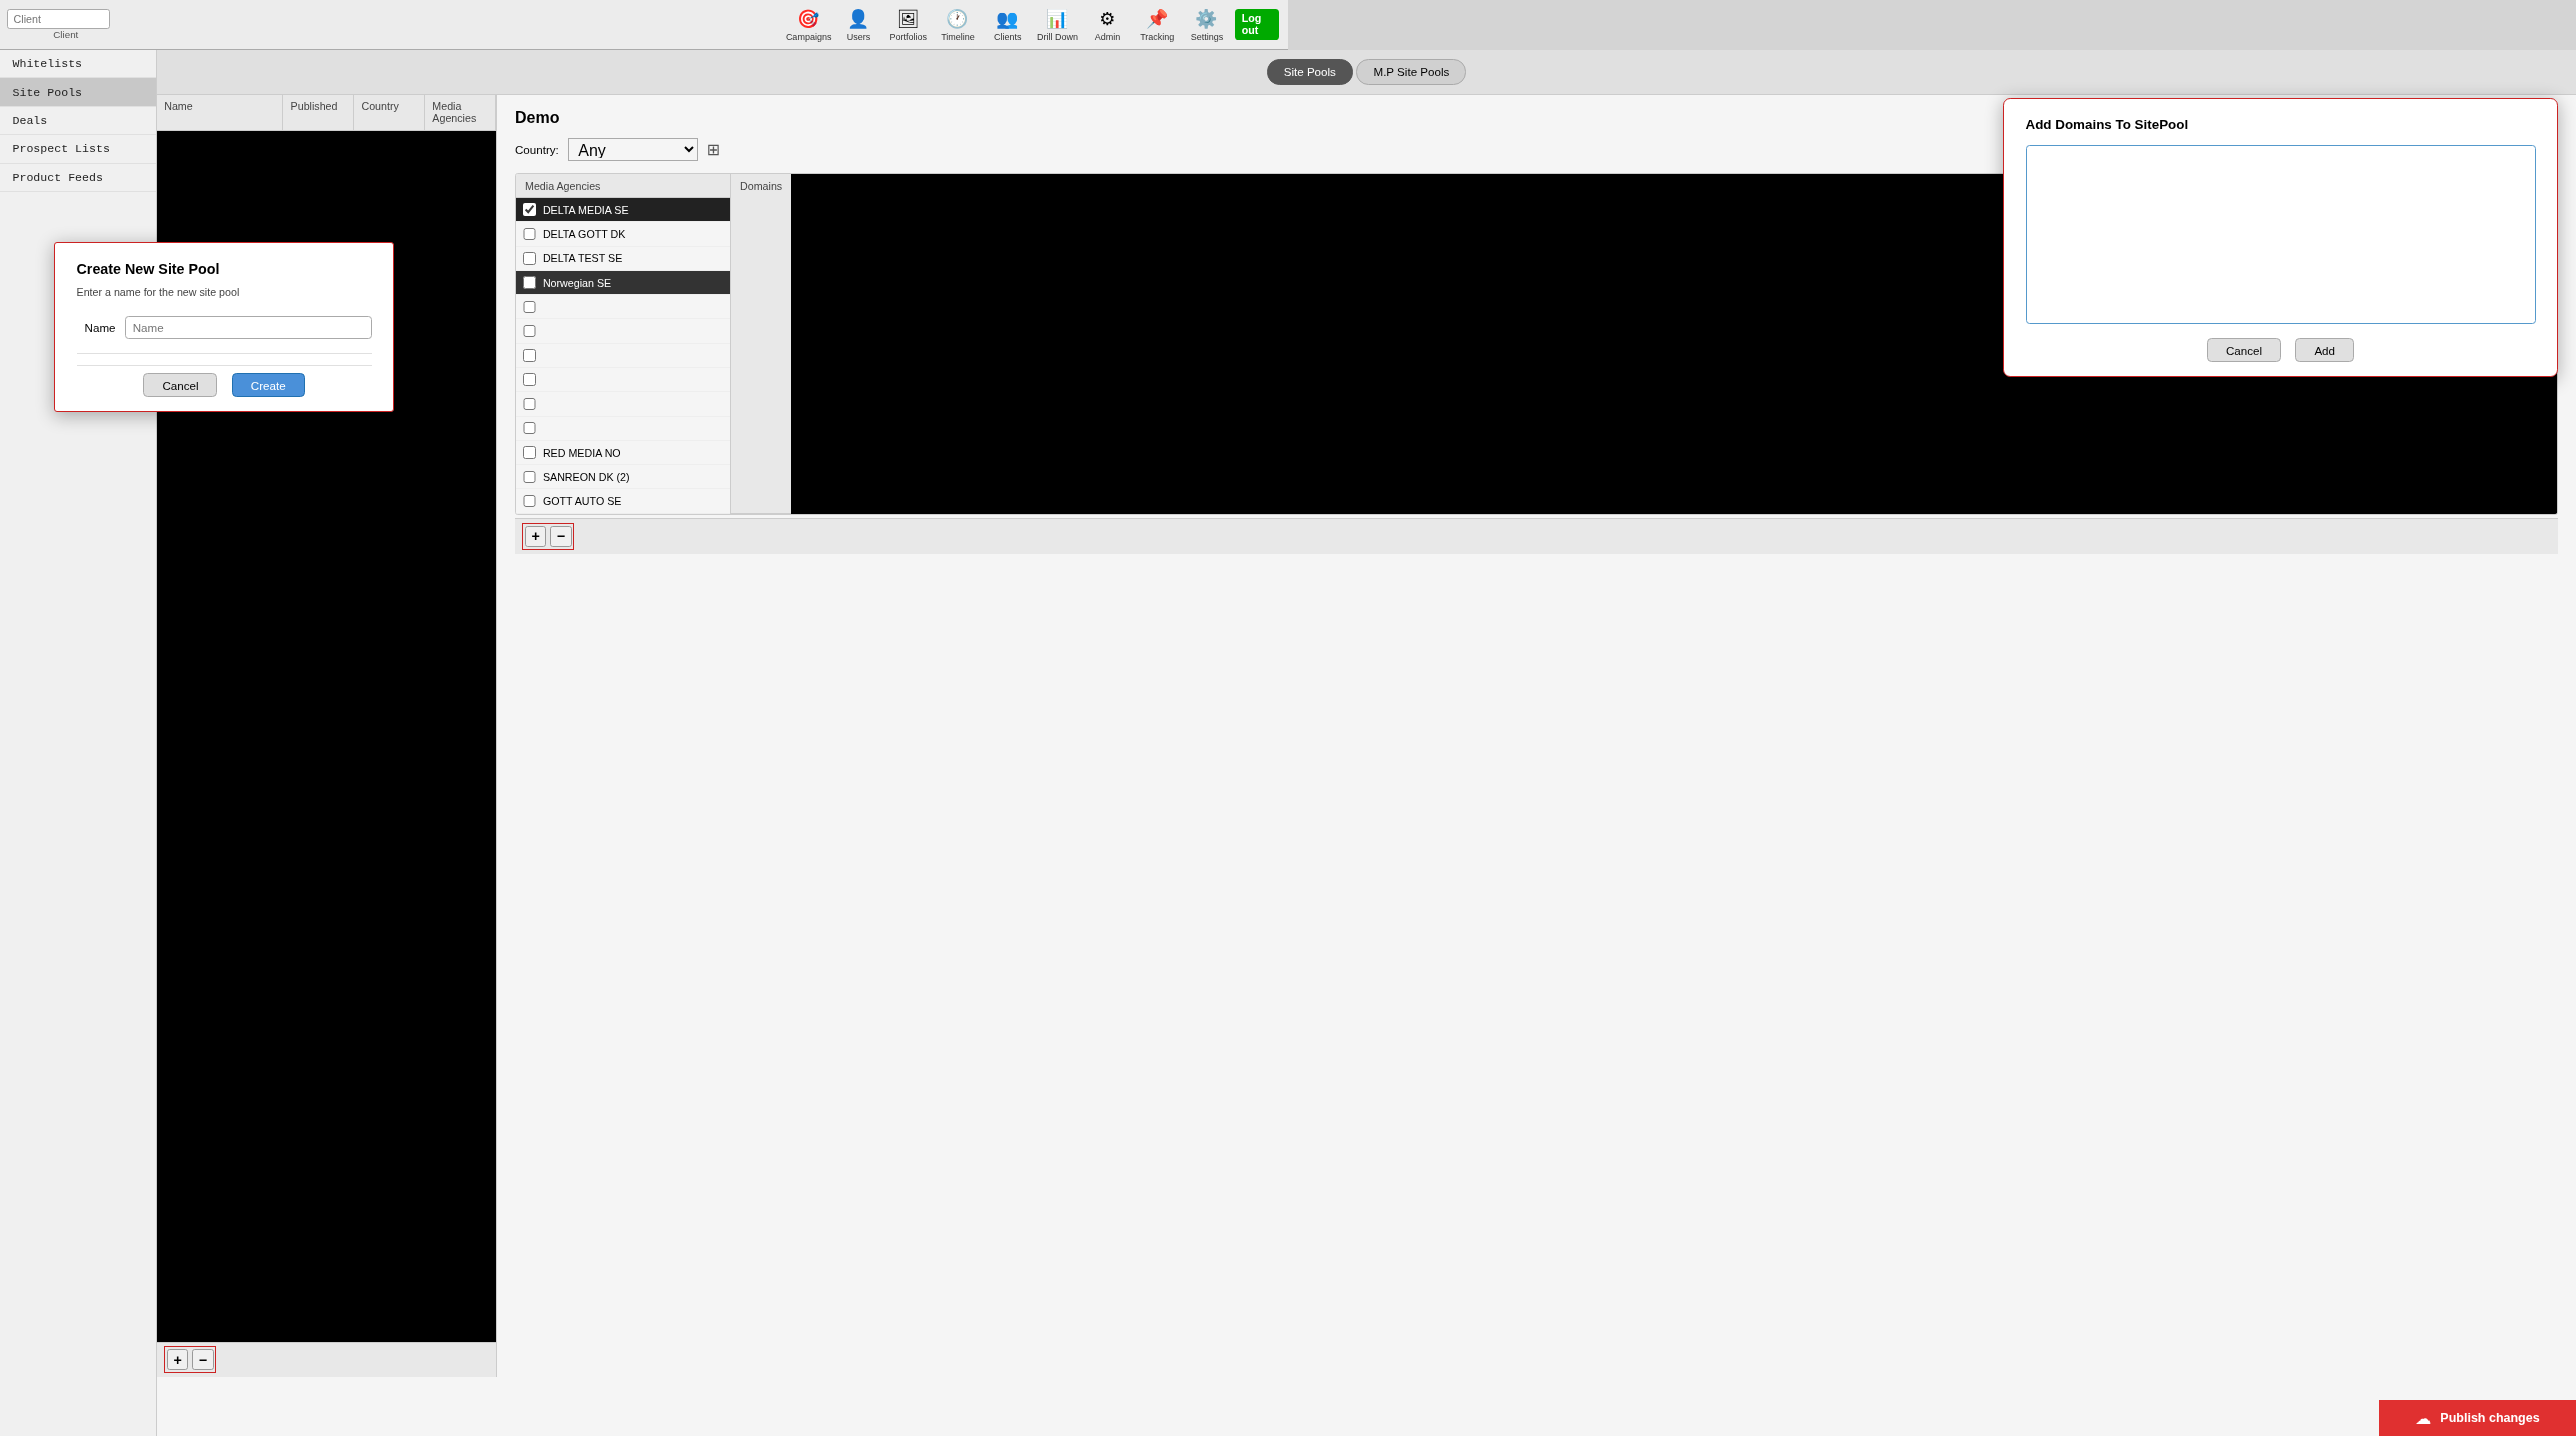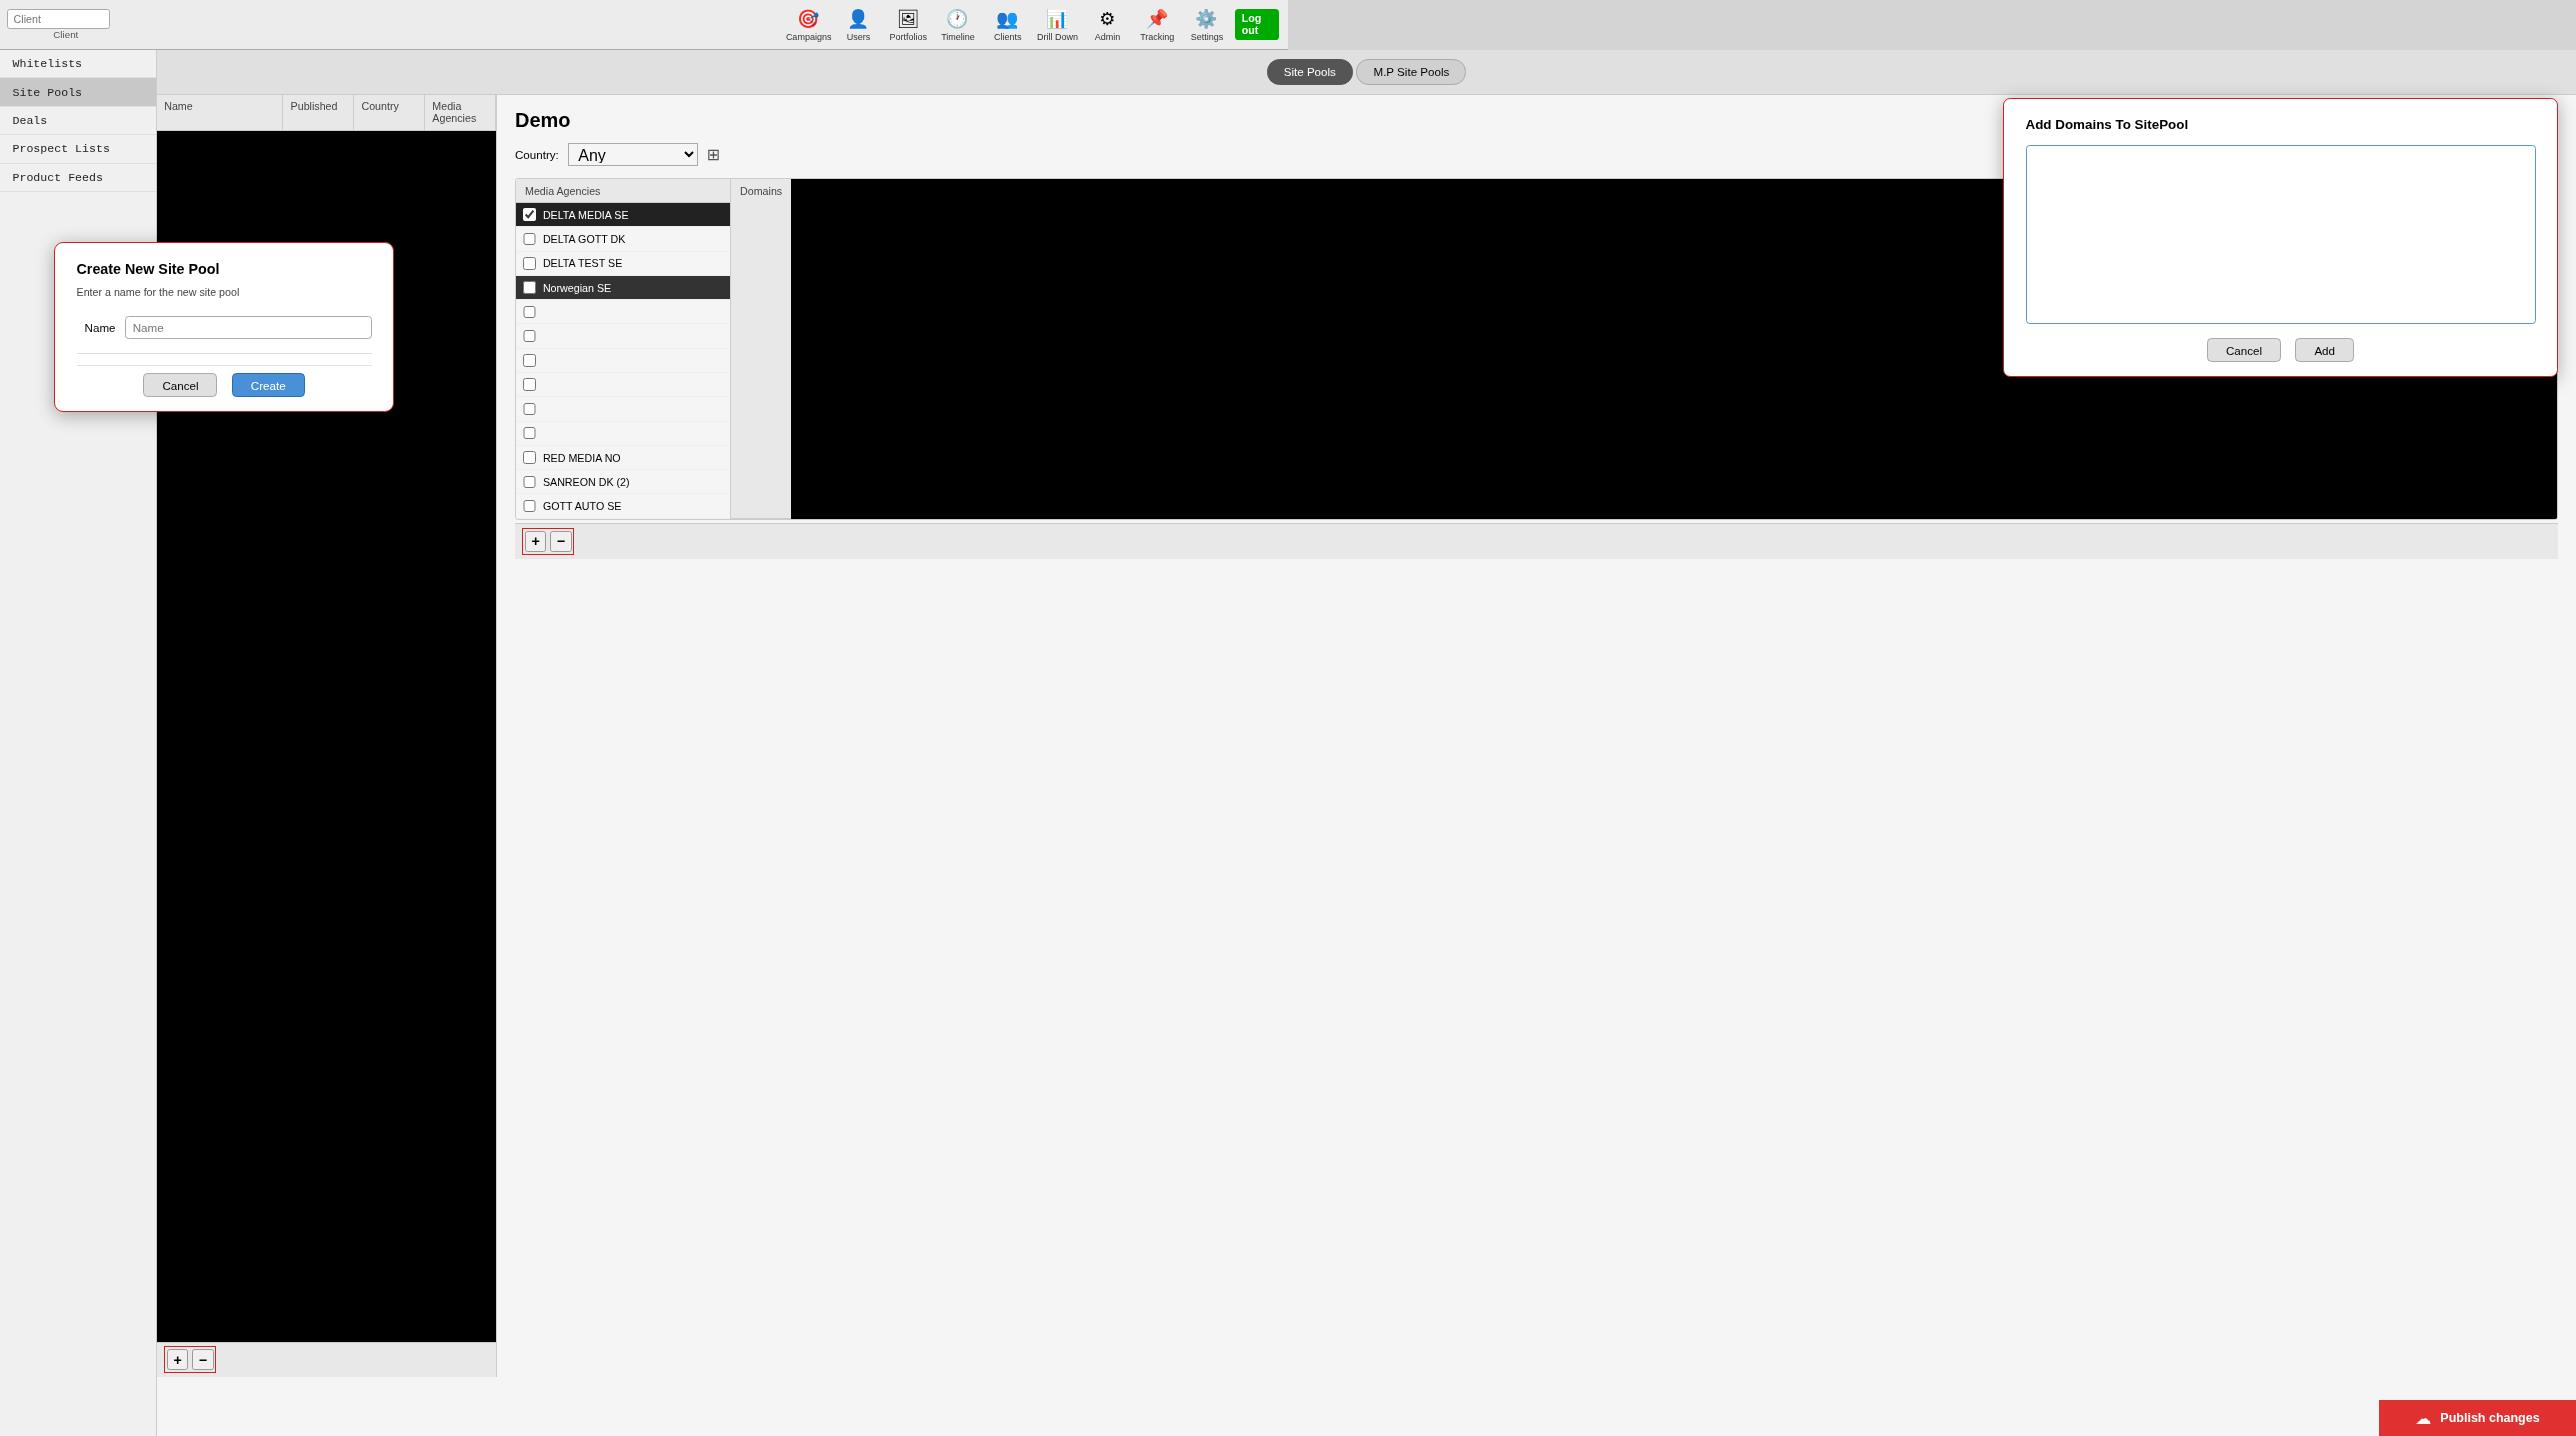--- a/index.html
+++ b/index.html
@@ -83,21 +83,21 @@
     .add-remove-btn {
       width: 21.5px; height: 21.5px; border: 0.9px solid #999; background: #f0f0f0;
       font-size: 14.3px; font-weight: bold; cursor: pointer; border-radius: 2.7px;
       display: flex; align-items: center; justify-content: center;
     }
 
     
     #right-panel {
       flex: 1; padding: 14.3px 18px; overflow-y: auto; position: relative;
     }
-    .panel-title { font-size: 20px; font-weight: bold; margin-bottom: 10.7px; }
+    .panel-title { font-size: 16px; font-weight: bold; margin-bottom: 10.7px; }
     .country-row { display: flex; align-items: center; gap: 9px; margin-bottom: 12.5px; }
     .country-label { font-size: 11.6px; }
     .country-select {
       width: 130px; height: 23px; border: 0.9px solid #aaa; border-radius: 0;
       background: #f5f5f5; padding: 1.8px 5.4px; font-size: 16px;
     }
     .country-arrow { font-size: 16px; color: #555; cursor: pointer; }
 
     
     .two-col { display: flex; gap: 0; border: 0.9px solid #ccc; border-radius: 2.7px; overflow: hidden; }
@@ -113,21 +113,21 @@
 
     
     .right-footer {
       display: flex; align-items: center; padding: 3.6px 7.2px; gap: 5.4px;
       background: #e8e8e8; border-top: 0.9px solid #ccc;
     }
 
     
     #create-modal {
       position: absolute; left: 54px; top: 242px; width: 340px;
-      background: white; border: 1.8px solid #cc2222; border-radius: 9px;
+      background: white; border: 1.8px solid #cc2222; border-radius: 3px;
       box-shadow: 0 3.6px 18px rgba(0,0,0,0.3); z-index: 100; padding: 18px 21.5px 14.3px;
     }
     .modal-title { font-size: 14.3px; font-weight: bold; margin-bottom: 9px; }
     .modal-desc { font-size: 10.7px; color: #444; margin-bottom: 18px; }
     .modal-field { display: flex; align-items: center; gap: 9px; margin-bottom: 14.3px; }
     .modal-field label { font-size: 11.6px; font-weight: 500; width: 39px; text-align: right; }
     .modal-input {
       flex: 1; height: 23px; border: 0.9px solid #aaa; border-radius: 3.6px;
       padding: 1.8px 7.2px; font-size: 11.6px;
     }

